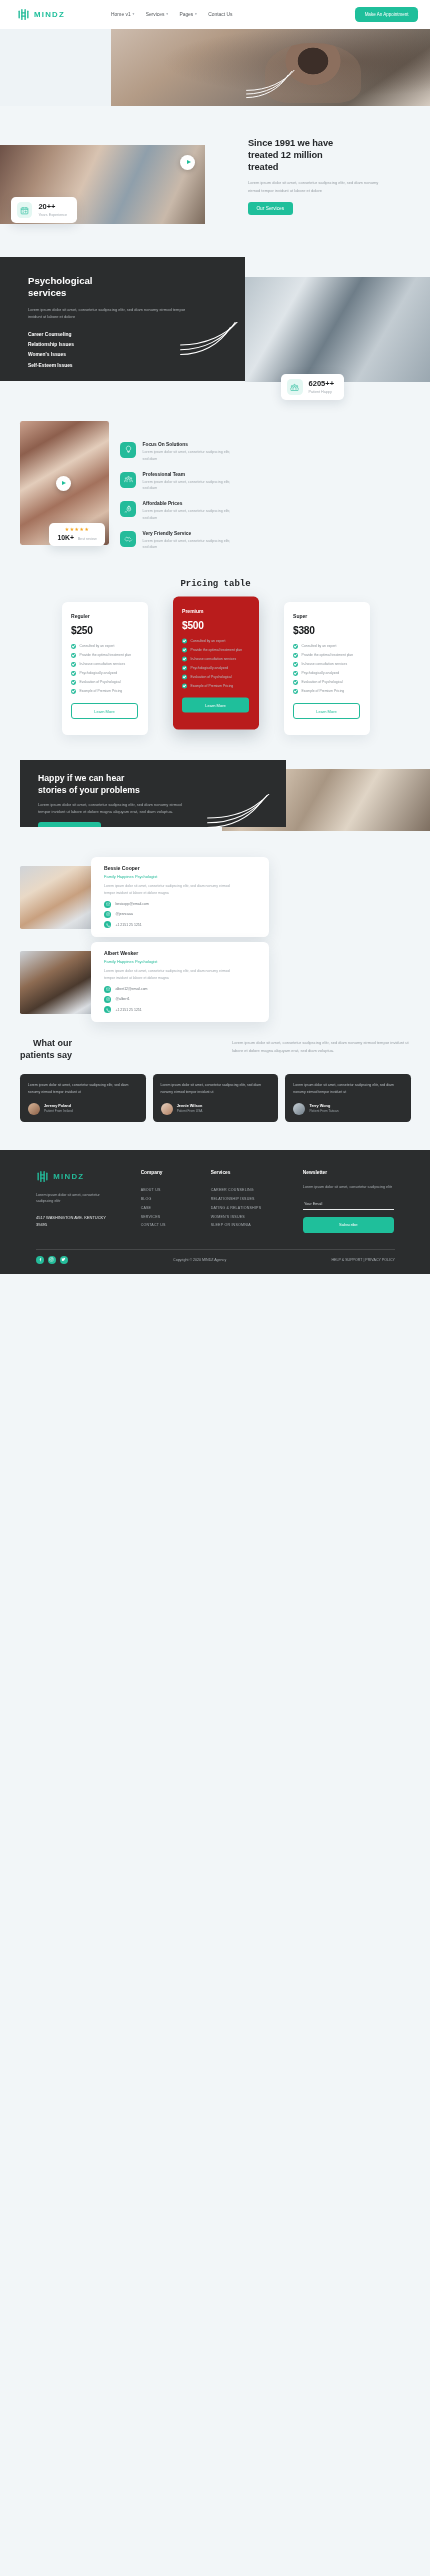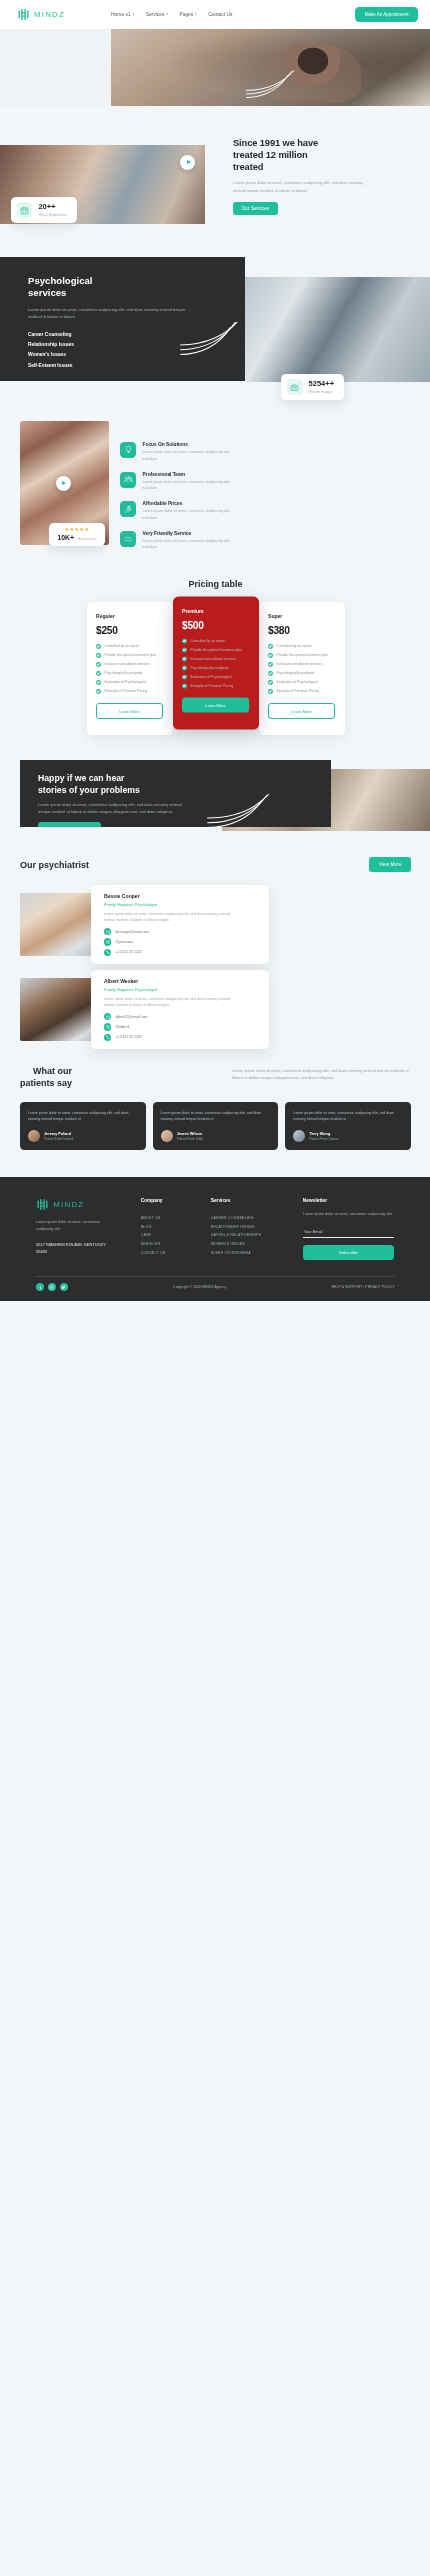--- a/index.html
+++ b/index.html
@@ -15,21 +15,21 @@
 
   
   .header {
     height: 29px; background: #ffffff;
     display: flex; align-items: center;
     padding: 0 13px 0 16.7px;
     position: relative; z-index: 30;
   }
   .logo { display: flex; align-items: center; gap: 4.2px; }
   .logo-mark { width: 13px; height: 13px; }
-  .logo-text { font-size: 7.8px; font-weight: 400; letter-spacing: 1.3px; color: #1fbf9b; }
+  .logo-text { font-size: 7.8px; font-weight: 700; letter-spacing: 1.3px; color: #1fbf9b; }
   .nav { display: flex; align-items: center; gap: 11.4px; margin-left: 46px; }
   .nav-item { font-size: 4.9px; color: #55595d; display: flex; align-items: center; gap: 1.8px; cursor: pointer; }
   .caret { font-size: 3.6px; color: #9aa0a6; line-height: 1; }
   .btn {
     background: #1fbf9b; color: #fff; border: none; border-radius: 3px;
     font-size: 4.8px; font-family: inherit; cursor: pointer; white-space: nowrap;
   }
   .btn-appt { margin-left: auto; padding: 5.4px 9.6px; border-radius: 4.2px; font-size: 4.5px; }
 
   
@@ -71,21 +71,21 @@
   }
   .play-btn::after { content:""; border-left: 4.2px solid #1fbf9b; border-top: 2.7px solid transparent; border-bottom: 2.7px solid transparent; margin-left: 1.2px; }
   .stat-card {
     position: absolute; background: #fff; border-radius: 4.8px;
     box-shadow: 0 3px 10.8px rgba(16,40,60,.13);
     display: flex; align-items: center; gap: 6px; padding: 5.4px 9.6px 5.4px 6px;
   }
   .stat-icon { width: 15.6px; height: 15.6px; border-radius: 4.2px; background: #e3f7f2; display:flex; align-items:center; justify-content:center; }
   .stat-num { font-size: 7.5px; font-weight: 700; color: #1b1d1f; line-height: 1.1; }
   .stat-label { font-size: 3.7px; color: #a7aeb4; margin-top: 1.2px; }
-  .since-body { position: absolute; left: 233px; top: 6px; width: 179px; }
+  .since-body { position: absolute; left: 248px; top: 6px; width: 179px; }
   .h2 { font-size: 9.3px; font-weight: 700; line-height: 1.3; color: #26292c; letter-spacing: -0.1px; }
   .lead { font-size: 4px; color: #9aa1a7; line-height: 1.85; margin-top: 6px; }
   .since-body .btn { margin-top: 7.8px; padding: 4.2px 8.4px; }
 
   
   .psych { position: relative; height: 148px; margin-top: 18px; }
   .psych-dark {
     position: absolute; left: 0; top: 0; width: 245px; height: 124px;
     background: #2b2d2e; padding: 18px 0 0 28px; overflow: hidden;
   }
@@ -117,22 +117,22 @@
     position: absolute; left: 49px; top: 102px; background:#fff; border-radius: 4.8px;
     box-shadow: 0 3px 10.8px rgba(16,40,60,.14); padding: 4.8px 8.4px 5.4px; text-align:center;
   }
   .stars { color: #f5a623; font-size: 4.8px; letter-spacing: 0.6px; }
   .review-row { display:flex; align-items:baseline; gap:3.6px; margin-top:1.2px; }
   .review-num { font-size: 6.9px; font-weight: 700; color:#1b1d1f; }
   .review-lbl { font-size: 3.7px; color:#a7aeb4; }
 
   
   .pricing { margin-top: 20.3px; }
-  .pricing h2 { text-align: center; font-size: 9px; font-weight: 700; color:#26292c; }
-  .cards { display: flex; justify-content: center; gap: 0; margin-top: 13px; }
+  .pricing h2 { text-align: center; font-size: 9px; font-weight: 700; color:#26292c;font-family:Liberation Mono, monospace; }
+  .cards { display: flex; justify-content: center; gap: 25px; margin-top: 13px; }
   .card {
     width: 86px; border-radius: 5.4px; background:#fff; padding: 10.8px 9.6px 12px;
     box-shadow: 0 3.6px 13px rgba(16,40,60,.08);
   }
   .card.dark { background: #b91c1c; transform: translateY(-5.4px); padding-bottom: 17.3px; box-shadow: 0 6px 16.7px rgba(16,40,60,.22); }
   .plan-name { font-size: 5px; font-weight: 700; color:#26292c; }
   .card.dark .plan-name { color:#fff; }
   .plan-price { font-size: 10.2px; font-weight: 700; color:#17191b; margin-top: 6.6px; letter-spacing:-0.3px; }
   .card.dark .plan-price { color:#fff; }
   .plan-feats { margin-top: 7.8px; display:flex; flex-direction:column; gap: 4.2px; }
@@ -143,21 +143,21 @@
   .btn-ghost {
     margin-top: 9.6px; width: 100%; padding: 4.2px 0; background: transparent;
     border: 0.6px solid #24bb9a; color:#24bb9a; border-radius: 3px; font-size: 4px;
     font-family: inherit; cursor: pointer;
   }
   .btn-solid { margin-top: 9.6px; width: 100%; padding: 4.8px 0; font-size: 4px; }
 
   
   .happy { position: relative; height: 71px; margin-top: 25px; }
   .happy-dark {
-    position: absolute; left: 20px; top: 0; width: 311px; height: 67px;
+    position: absolute; left: 20px; top: 0; width: 266px; height: 67px;
     background:#2b2d2e; padding: 13px 12px 0 18px; overflow:hidden;
   }
   .happy-dark h2 { font-size: 8.7px; color:#fff; font-weight:700; line-height:1.32; }
   .happy-dark .lead { color:#a9aeb1; width: 144px; margin-top: 4.8px; }
   .happy-dark .btn { margin-top: 6.6px; padding: 4.2px 8.4px; }
   .happy-photo {
     position: absolute; left: 222px; top: 8.4px; width: 208px; height: 62px;
     background: linear-gradient(120deg,#8a7a6a 0%,#d5c5b2 22%,#a89683 45%,#e0d5c6 65%,#7d6e60 100%);
   }
   .happy-curves { position:absolute; left: 206px; bottom: 1.2px; width: 84px; height: 36px; }
@@ -335,21 +335,21 @@
             <circle cx="12" cy="6" r="2.3"></circle>
             <circle cx="5.5" cy="8.5" r="2"></circle>
             <circle cx="18.5" cy="8.5" r="2"></circle>
             <path d="M8 18v-4a4 4 0 018 0v4"></path>
             <path d="M2 18v-3a3 3 0 013-3"></path>
             <path d="M22 18v-3a3 3 0 00-3-3"></path>
             <path d="M2 20h20"></path>
           </svg>
       </span>
       <div>
-        <div class="stat-num">5254++</div>
+        <div class="stat-num">6205++</div>
         <div class="stat-label">Patient Happy</div>
       </div>
     </div>
   </div>
 
   <div class="feat">
     <div class="feat-media">
       <div class="play-btn" style="left:36px; top:55px;"></div>
     </div>
     <div class="feat-body">
@@ -536,24 +536,20 @@
     <svg class="happy-curves" viewBox="0 0 140 60">
         <g fill="none" stroke="#ffffff" stroke-width="1.7">
           <path d="M2 56 C40 56 74 40 94 10"></path>
           <path d="M2 48 C44 48 80 32 102 2"></path>
           <path d="M2 40 C48 40 86 24 110 -6"></path>
         </g>
       </svg>
   </div>
 
   <div class="docs">
-    <div class="docs-head">
-      <h2>Our psychiatrist</h2>
-      <button class="btn">View More</button>
-    </div>
 
     <div class="doc">
       <div class="doc-photo p1"></div>
       <div class="doc-card">
         <div class="doc-name">Bessie Cooper</div>
         <div class="doc-role">Family Happines Psychologist</div>
         <div class="doc-desc">Lorem ipsum dolor sit amet, consetetur sadipscing elitr, sed diam nonumy eirmod tempor invidunt ut labore et dolore magna</div>
         <div class="doc-contacts">
           <div class="doc-contact">
               <span class="c-ico">

